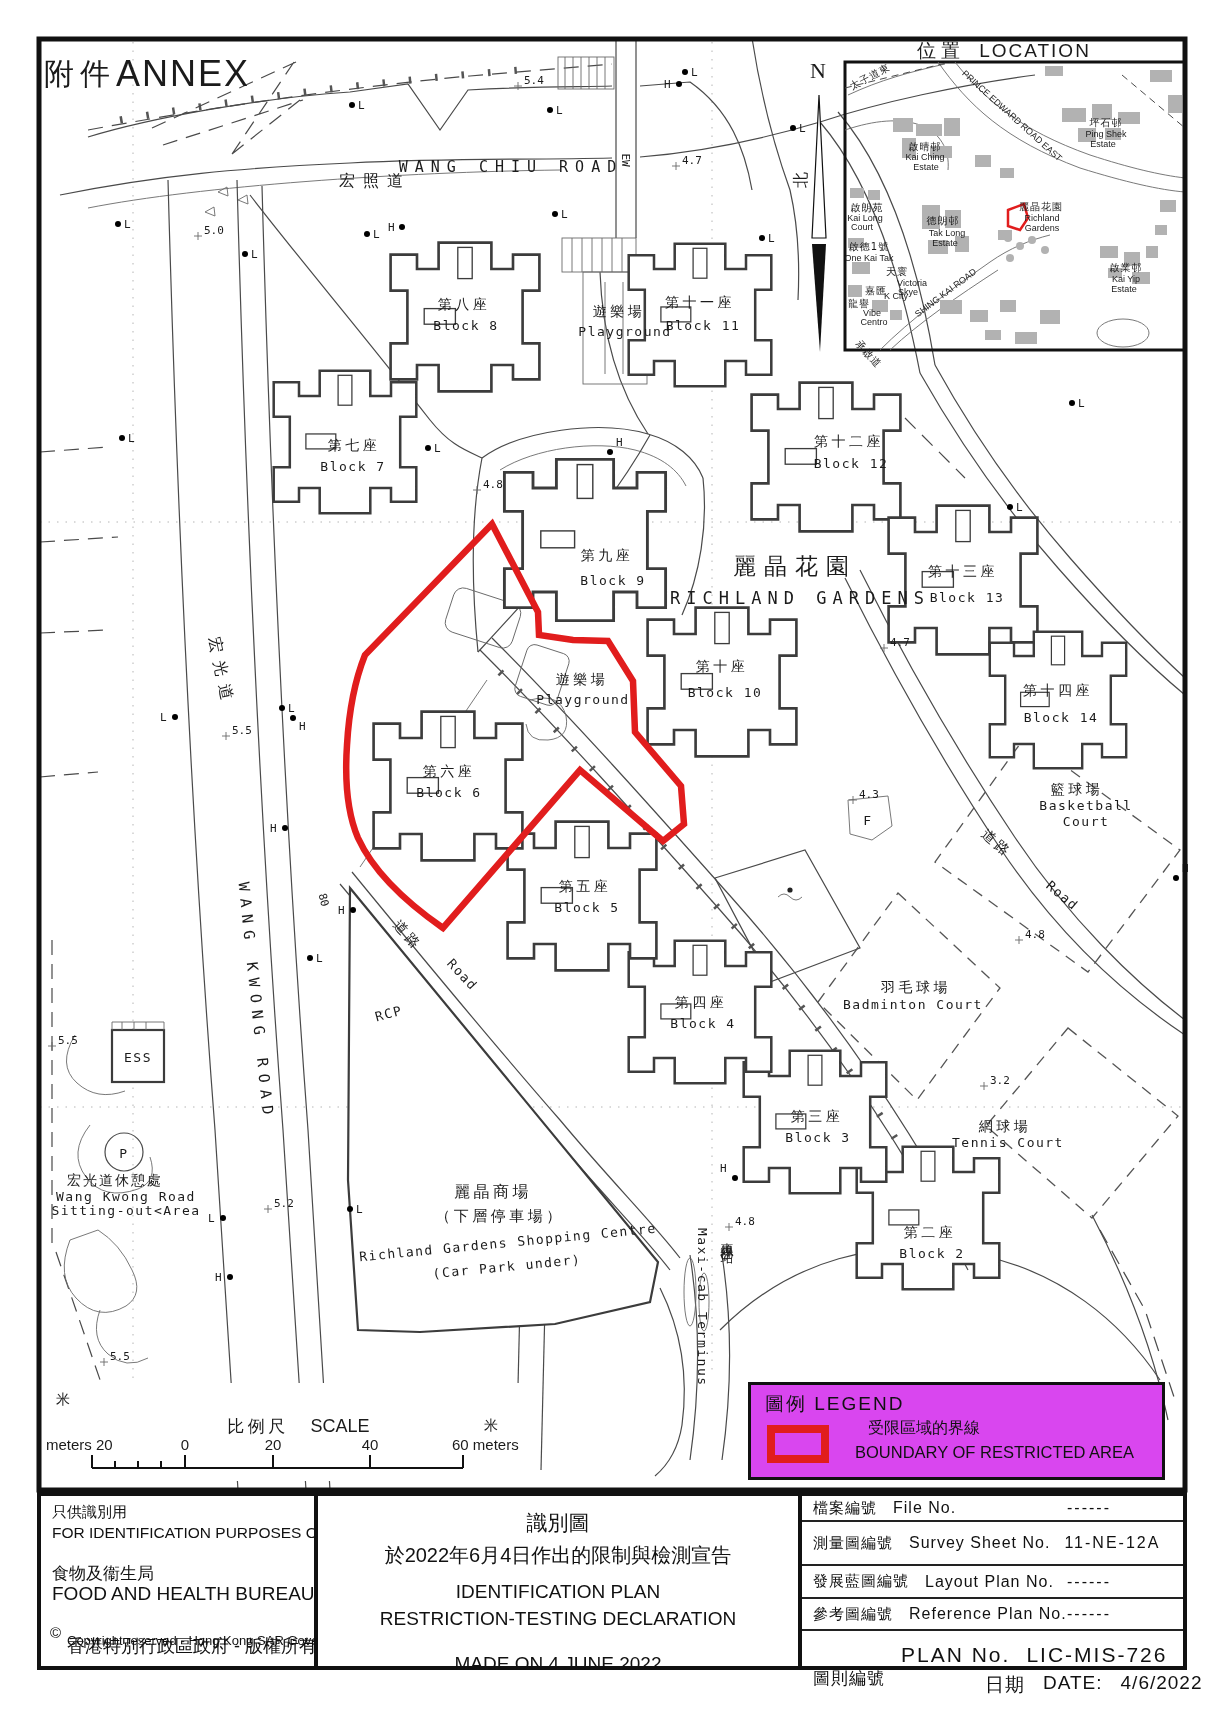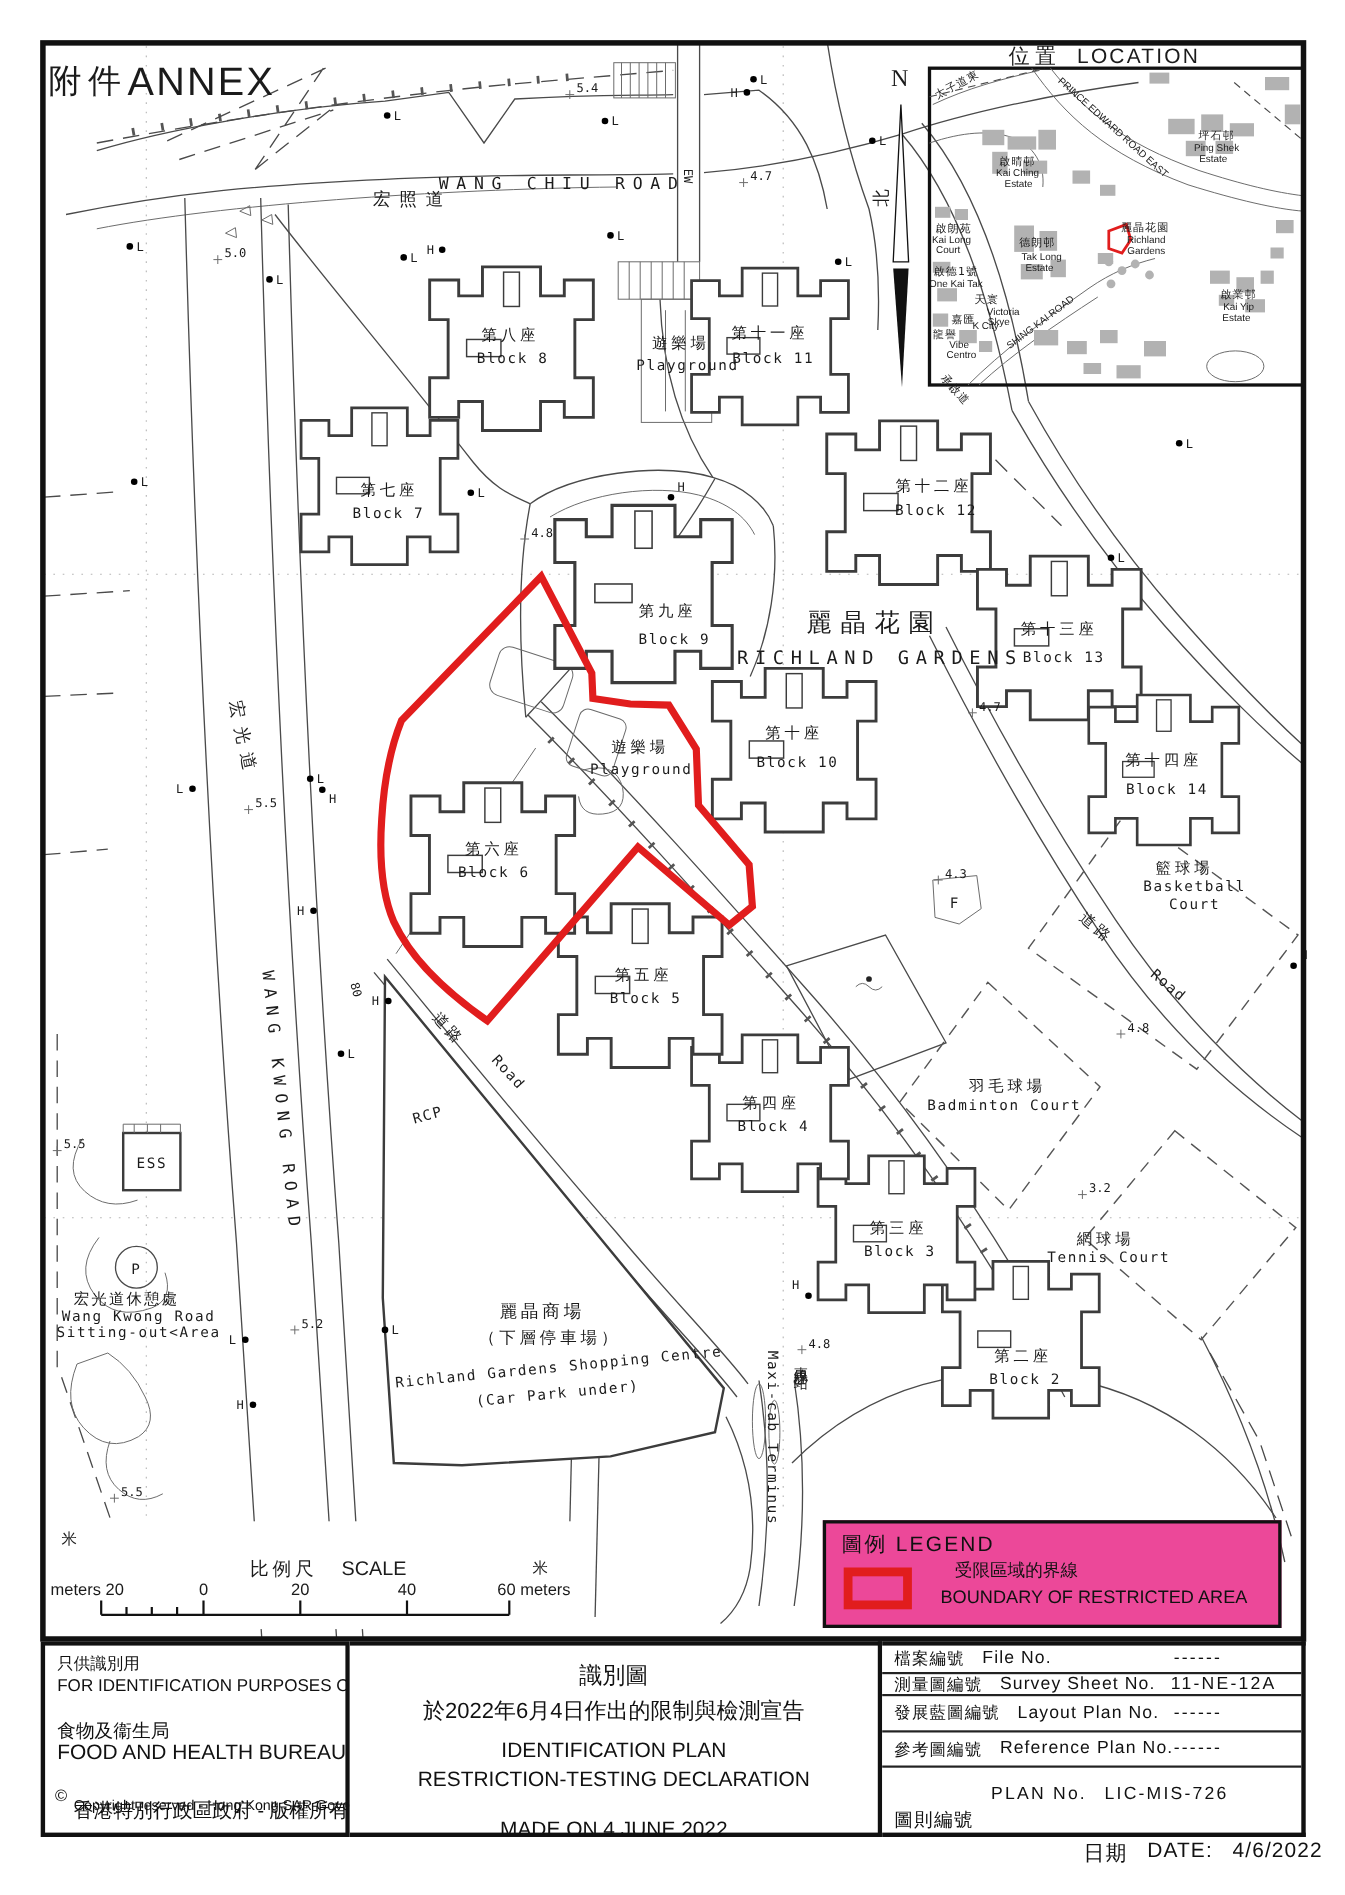--- a/index.html
+++ b/index.html
@@ -28,39 +28,39 @@
   .bigen{font-family:"DejaVu Sans Mono",monospace;font-size:17px;letter-spacing:6px;}
   .roadzh{font-family:"DejaVu Sans",sans-serif;font-size:16px;letter-spacing:8px;}
   .roaden{font-family:"DejaVu Sans Mono",monospace;font-size:15px;letter-spacing:7px;}
   .izh{font-family:"DejaVu Sans",sans-serif;font-size:10px;letter-spacing:1px;}
   .ien{font-family:"Liberation Sans",sans-serif;font-size:9px;}
   .annexzh{font-family:"DejaVu Sans",sans-serif;font-size:30px;letter-spacing:6px;}
   .annexen{font-family:"Liberation Sans",sans-serif;font-size:36px;letter-spacing:2px;}
   .loctit{font-family:"DejaVu Sans",sans-serif;font-size:19px;letter-spacing:5px;}
   .vert{writing-mode:vertical-rl;}
   
-  .abox{position:absolute;box-sizing:border-box;background:#ec4899;}
+  .abox{position:absolute;box-sizing:border-box;background:#d946ef;}
   #legend{left:748px;top:1382px;width:417px;height:98px;border:3px solid #111;}
   #legend .ltitle{position:absolute;left:14px;top:6px;font-size:19px;letter-spacing:2px;}
   #legend .swatch{position:absolute;left:16px;top:40px;width:46px;height:22px;border:8px solid #e11d1d;}
   #legend .l1{position:absolute;left:104px;top:33px;font-size:16px;margin-left:13px;}
   #legend .l2{position:absolute;left:104px;top:58px;font-size:16.5px;}
   .fbox{position:absolute;box-sizing:border-box;background:#fff;border:4px solid #111;}
   #fleft{left:37px;top:1492px;width:281px;height:178px;}
   #fcenter{left:318px;top:1492px;width:484px;height:178px;border-left:none;text-align:center;}
   #fright{left:802px;top:1492px;width:385px;height:178px;border-left:none;padding:0;}
   #fleft div{position:absolute;left:11px;white-space:nowrap;}
   .row{display:flex;align-items:center;box-sizing:border-box;padding-left:11px;border-bottom:2px solid #222;}
   .row .rzh{font-size:15px;letter-spacing:1px;}
   .row .ren{font-size:16px;margin-left:16px;letter-spacing:1px;}
   .row .rval{margin-left:auto;margin-right:72px;font-size:16px;letter-spacing:2px;}
   .row.r2 .rval{margin-left:14px;margin-right:0;}
   .row.r5{border-bottom:none;}
   .row.r5 .rzh{font-size:17px;margin-top:48px;}
-  .row.r5 .ren,.row.r5 .rval{font-size:16px;letter-spacing:2px;}
+  .row.r5 .ren,.row.r5 .rval{font-size:21px;letter-spacing:2px;}
   #dateline{position:absolute;left:985px;top:1672px;display:flex;gap:18px;font-size:19px;letter-spacing:1px;}
 </style>
 </head>
 <body>
 
 <div id="page">
 
 <svg width="1223" height="1723" viewBox="0 0 1223 1723">
   <defs>
     <g id="blockshape">
@@ -528,21 +528,21 @@
   <div style="margin-top:5px;font-size:19px">RESTRICTION-TESTING DECLARATION</div>
   <div style="margin-top:23px;font-size:19px">MADE ON 4 JUNE 2022</div>
 </div>
 
 <div id="fright" class="fbox">
   <div class="row" style="height:26px">
     <span class="rzh">檔案編號</span>
     <span class="ren">File  No.</span>
     <span class="rval">------</span>
   </div>
-  <div class="row r2" style="height:20px">
+  <div class="row r2" style="height:44px">
     <span class="rzh">測量圖編號</span>
     <span class="ren">Survey  Sheet  No.</span>
     <span class="rval">11-NE-12A</span>
   </div>
   <div class="row" style="height:33px">
     <span class="rzh">發展藍圖編號</span>
     <span class="ren">Layout  Plan  No.</span>
     <span class="rval">------</span>
   </div>
   <div class="row" style="height:32px">

